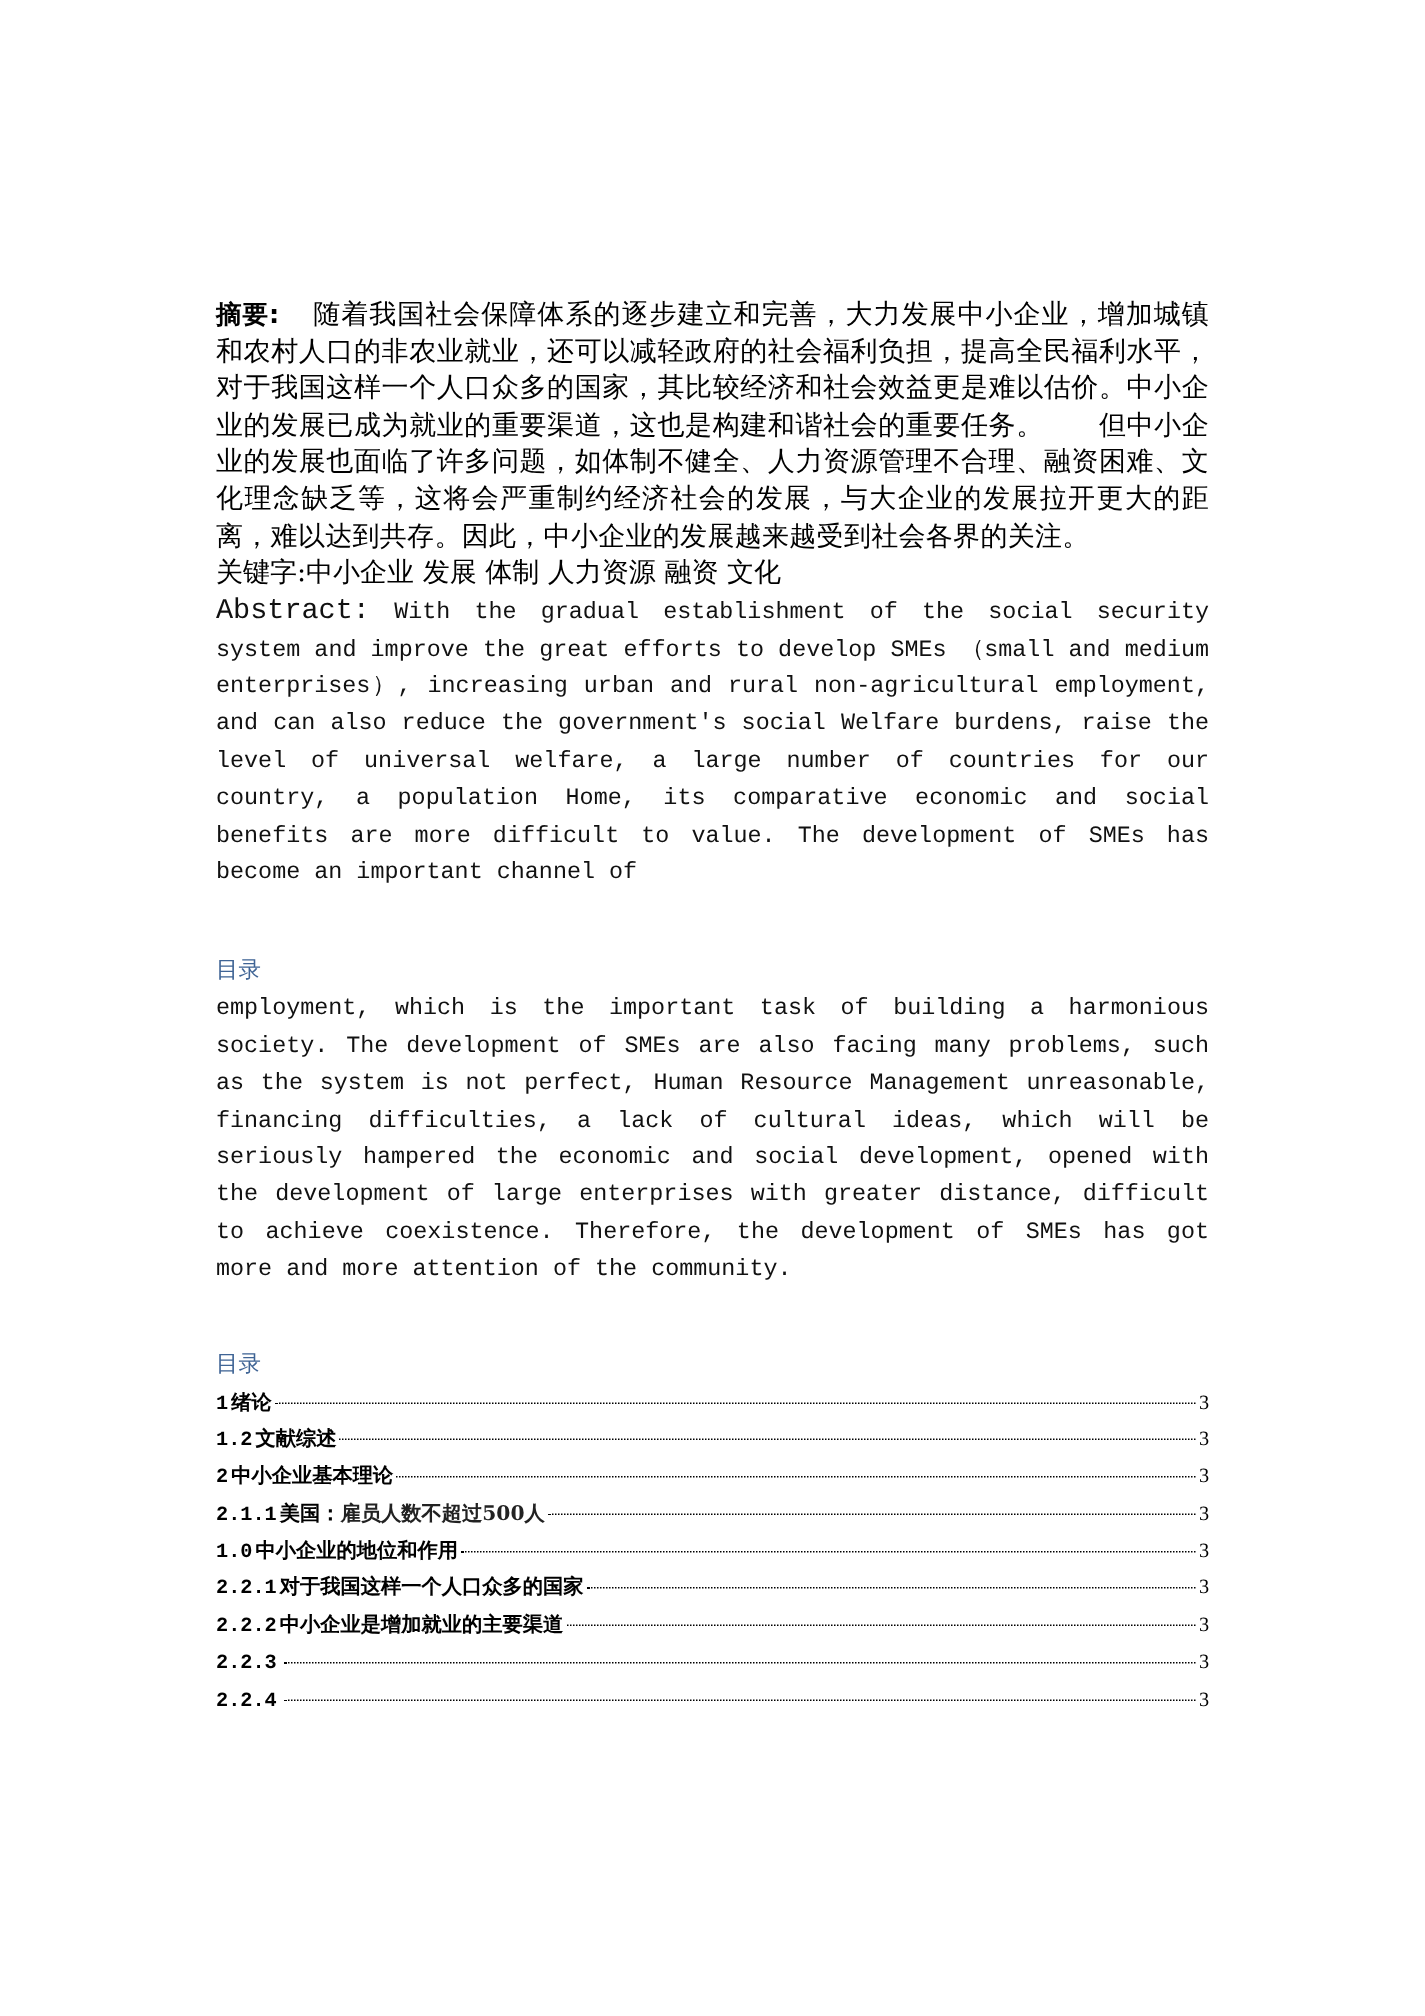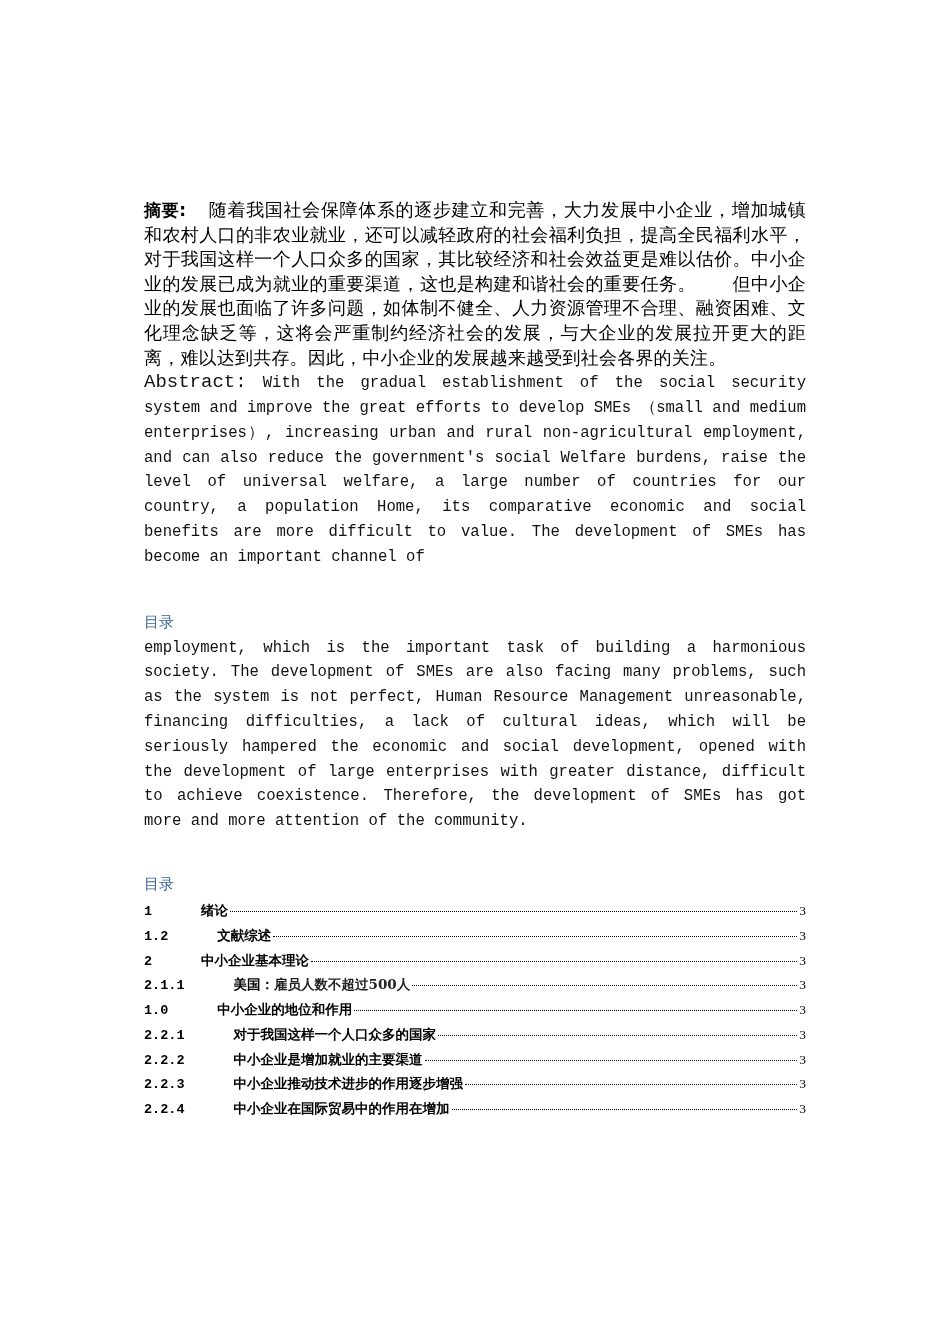--- a/index.html
+++ b/index.html
@@ -82,21 +82,20 @@
     .toc-num {
       font-family: "Liberation Mono", "DejaVu Sans Mono", monospace;
       font-weight: bold;
       white-space: nowrap;
       margin-right: 2px;
     }
     .toc-title {
       font-family: "DejaVu Sans", "Liberation Sans", sans-serif;
       font-weight: bold;
       white-space: nowrap;
-      margin-left: 47px;
     }
     .toc-sub {
       font-family: "DejaVu Serif", "Liberation Serif", serif;
       font-weight: bold;
       white-space: nowrap;
       color: #222;
     }
     .toc-dots {
       flex: 1;
       border-bottom: 1px dotted #000;
@@ -110,20 +109,21 @@
   </style>
 </head>
 <body>
 
 <div class="page">
 
   <p class="zh-para">
     <span class="abs-label">摘要:</span><span>随着我国社会保障体系的逐步建立和完善，大力发展中小企业，增加城镇和农村人口的非农业就业，还可以减轻政府的社会福利负担，提高全民福利水平，对于我国这样一个人口众多的国家，其比较经济和社会效益更是难以估价。中小企业的发展已成为就业的重要渠道，这也是构建和谐社会的重要任务。　　但中小企业的发展也面临了许多问题，如体制不健全、人力资源管理不合理、融资困难、文化理念缺乏等，这将会严重制约经济社会的发展，与大企业的发展拉开更大的距离，难以达到共存。因此，中小企业的发展越来越受到社会各界的关注。</span>
   </p>
 
+  <p class="keywords">关键字:中小企业 发展 体制 人力资源 融资 文化</p>
 
   <p class="en-para">
     <span class="en-label">Abstract:</span>
     <span>With the gradual establishment of the social security system and improve the great efforts to develop SMEs （small and medium enterprises）, increasing urban and rural non-agricultural employment, and can also reduce the government's social Welfare burdens, raise the level of universal welfare, a large number of countries for our country, a population Home, its comparative economic and social benefits are more difficult to value. The development of SMEs has become an important channel of</span>
   </p>
 
   <div style="height:38px"></div>
 
   <h2 class="toc-heading">目录</h2>
 
@@ -172,25 +172,23 @@
       <span class="toc-page">3</span>
     </li>
     <li class="toc-item">
       <span class="toc-num">2.2.2</span>
       <span class="toc-title">中小企业是增加就业的主要渠道</span>
       <span class="toc-dots"></span>
       <span class="toc-page">3</span>
     </li>
     <li class="toc-item">
       <span class="toc-num">2.2.3</span>
-      <span class="toc-title">中小企业推动技术进步的作用逐步增强</span>
       <span class="toc-dots"></span>
       <span class="toc-page">3</span>
     </li>
     <li class="toc-item">
       <span class="toc-num">2.2.4</span>
-      <span class="toc-title">中小企业在国际贸易中的作用在增加</span>
       <span class="toc-dots"></span>
       <span class="toc-page">3</span>
     </li>
   </ul>
 
 </div>
 
 </body></html>

